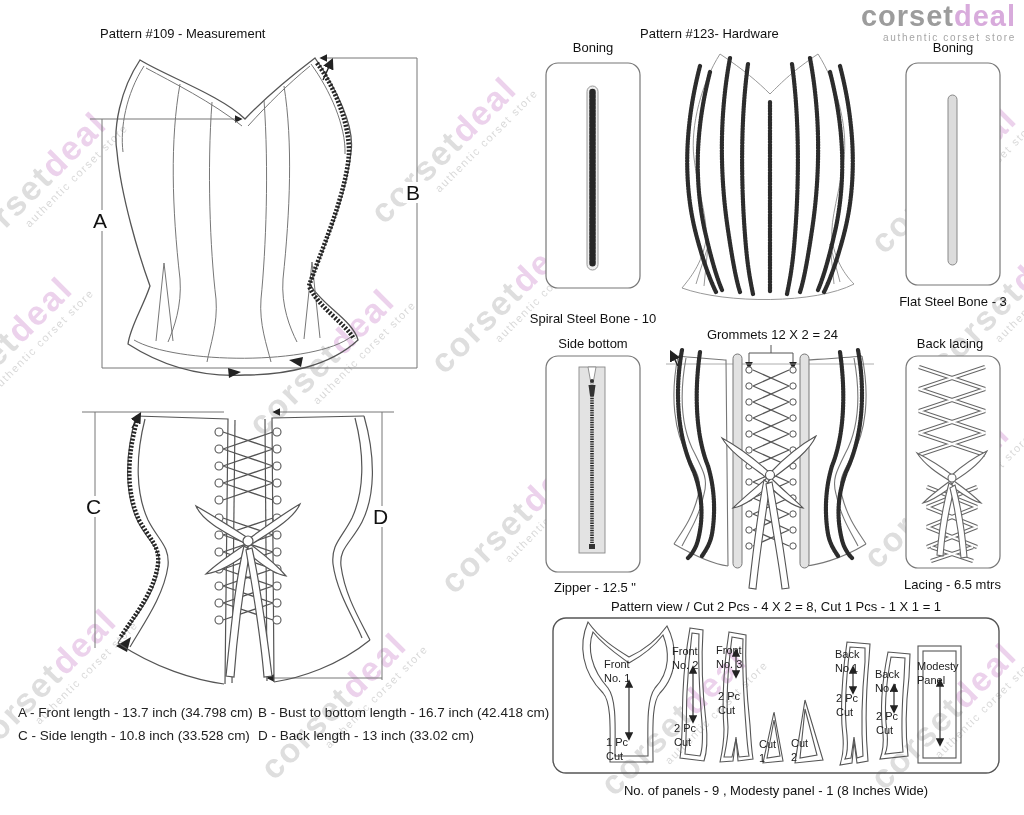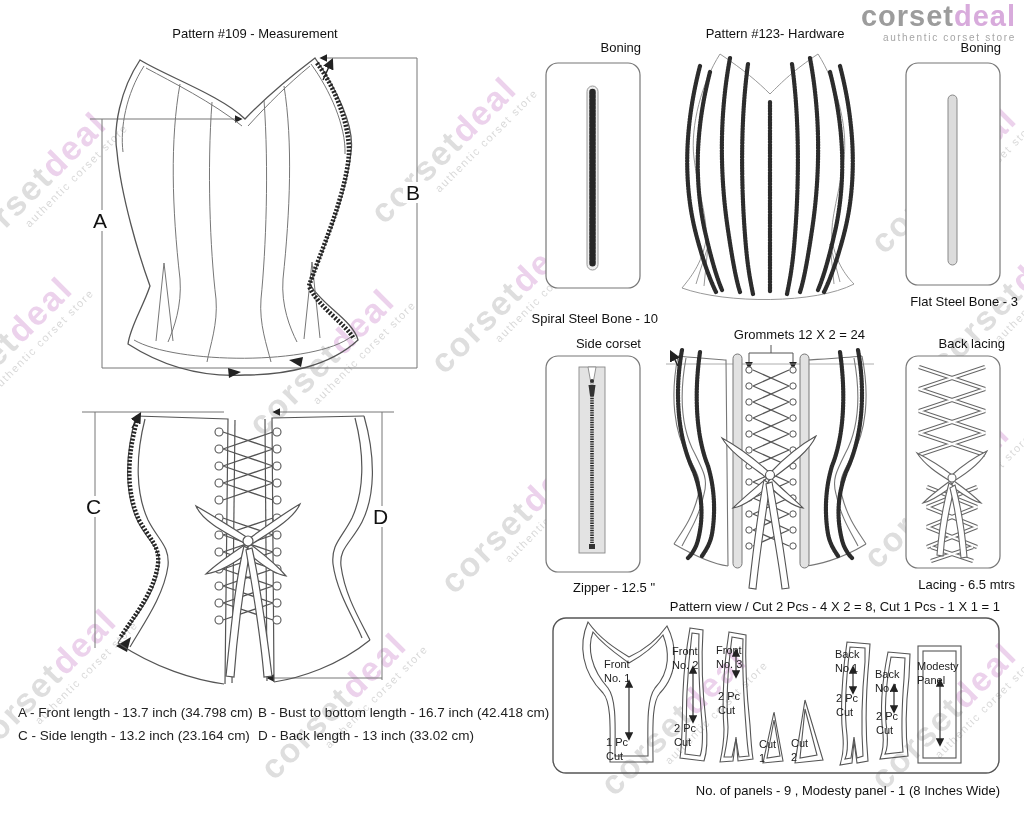--- a/index.html
+++ b/index.html
@@ -7,22 +7,22 @@
        font-family:"Liberation Sans",sans-serif;position:relative;}
   .wm{position:absolute;transform:translate(-50%,-50%) rotate(-45deg);
       z-index:0;pointer-events:none;white-space:nowrap;}
   .wm-main{display:block;font-size:34px;font-weight:bold;letter-spacing:2px;
       color:#dedede;line-height:1;}
   .wm-main .pink{color:#ecd2ec;}
   .wm-sub{display:block;font-size:11px;color:#d9d9d9;letter-spacing:1.6px;
       margin-left:62px;margin-top:1px;}
   svg.fig{position:absolute;overflow:visible;z-index:2;}
   .txt{position:absolute;z-index:3;color:#111;}
-  .ttl{font-size:13px;text-align:center;}
-  .cap13{font-size:13px;text-align:right;}
+  .ttl{font-size:13px;text-align:left;}
+  .cap13{font-size:13px;text-align:center;}
   .leg{font-size:13.5px;color:#222;}
   .mlabel{font-size:21px;color:#111;background:#fff;padding:0 3px;line-height:1;}
   .plabel{font-size:11px;line-height:1.25;color:#222;text-align:left;white-space:pre-line;}
   .logo{position:absolute;top:2px;right:8px;text-align:right;z-index:3;}
   .logo-main{font-size:29px;font-weight:bold;letter-spacing:1px;color:#9c9c9c;line-height:1;}
   .logo-main .pink{color:#d8abdc;}
   .logo-sub{font-size:10px;color:#a6a6a6;letter-spacing:1.7px;margin-top:1px;}
 </style>
 </head>
 <body>
@@ -88,28 +88,28 @@
 <div class="txt ttl" style="left:100px;top:26px;width:310px">Pattern #109 -  Measurement</div>
 <div class="txt ttl" style="left:640px;top:26px;width:270px">Pattern #123-  Hardware</div>
 
 <div class="txt mlabel" style="left:90px;top:210px">A</div>
 <div class="txt mlabel" style="left:403px;top:182px">B</div>
 <div class="txt mlabel" style="left:83px;top:496px">C</div>
 <div class="txt mlabel" style="left:370px;top:506px">D</div>
 
 <div class="txt leg" style="left:18px;top:705px">A - Front length - 13.7 inch (34.798 cm)</div>
 <div class="txt leg" style="left:258px;top:705px">B - Bust to bottom length - 16.7 inch (42.418 cm)</div>
-<div class="txt leg" style="left:18px;top:728px">C - Side length - 13.2 inch (23.164 cm)</div>
+<div class="txt leg" style="left:18px;top:728px">C - Side length - 10.8 inch (33.528 cm)</div>
 <div class="txt leg" style="left:258px;top:728px">D - Back length - 13 inch (33.02 cm)</div>
 
 <div class="txt cap13" style="left:545px;top:40px;width:96px">Boning</div>
 <div class="txt cap13" style="left:905px;top:40px;width:96px">Boning</div>
 <div class="txt cap13" style="left:528px;top:311px;width:130px">Spiral Steel Bone - 10</div>
 <div class="txt cap13" style="left:888px;top:294px;width:130px">Flat Steel Bone - 3</div>
-<div class="txt cap13" style="left:545px;top:336px;width:96px">Side corset</div>
+<div class="txt cap13" style="left:545px;top:336px;width:96px">Side bottom</div>
 <div class="txt cap13" style="left:680px;top:327px;width:185px">Grommets 12 X 2 = 24</div>
 <div class="txt cap13" style="left:895px;top:336px;width:110px">Back lacing</div>
 <div class="txt cap13" style="left:535px;top:580px;width:120px">Zipper - 12.5 "</div>
 <div class="txt cap13" style="left:890px;top:577px;width:125px">Lacing - 6.5 mtrs</div>
 
 <div class="txt cap13" style="left:552px;top:599px;width:448px">Pattern view  /  Cut 2 Pcs - 4 X 2 = 8, Cut 1 Pcs - 1 X 1 = 1</div>
 <div class="txt cap13" style="left:552px;top:783px;width:448px">No. of panels - 9  , Modesty panel - 1 (8 Inches Wide)</div>
 
 <div class="txt plabel" style="left:604px;top:658px;width:48px">Front
 No. 1</div>

